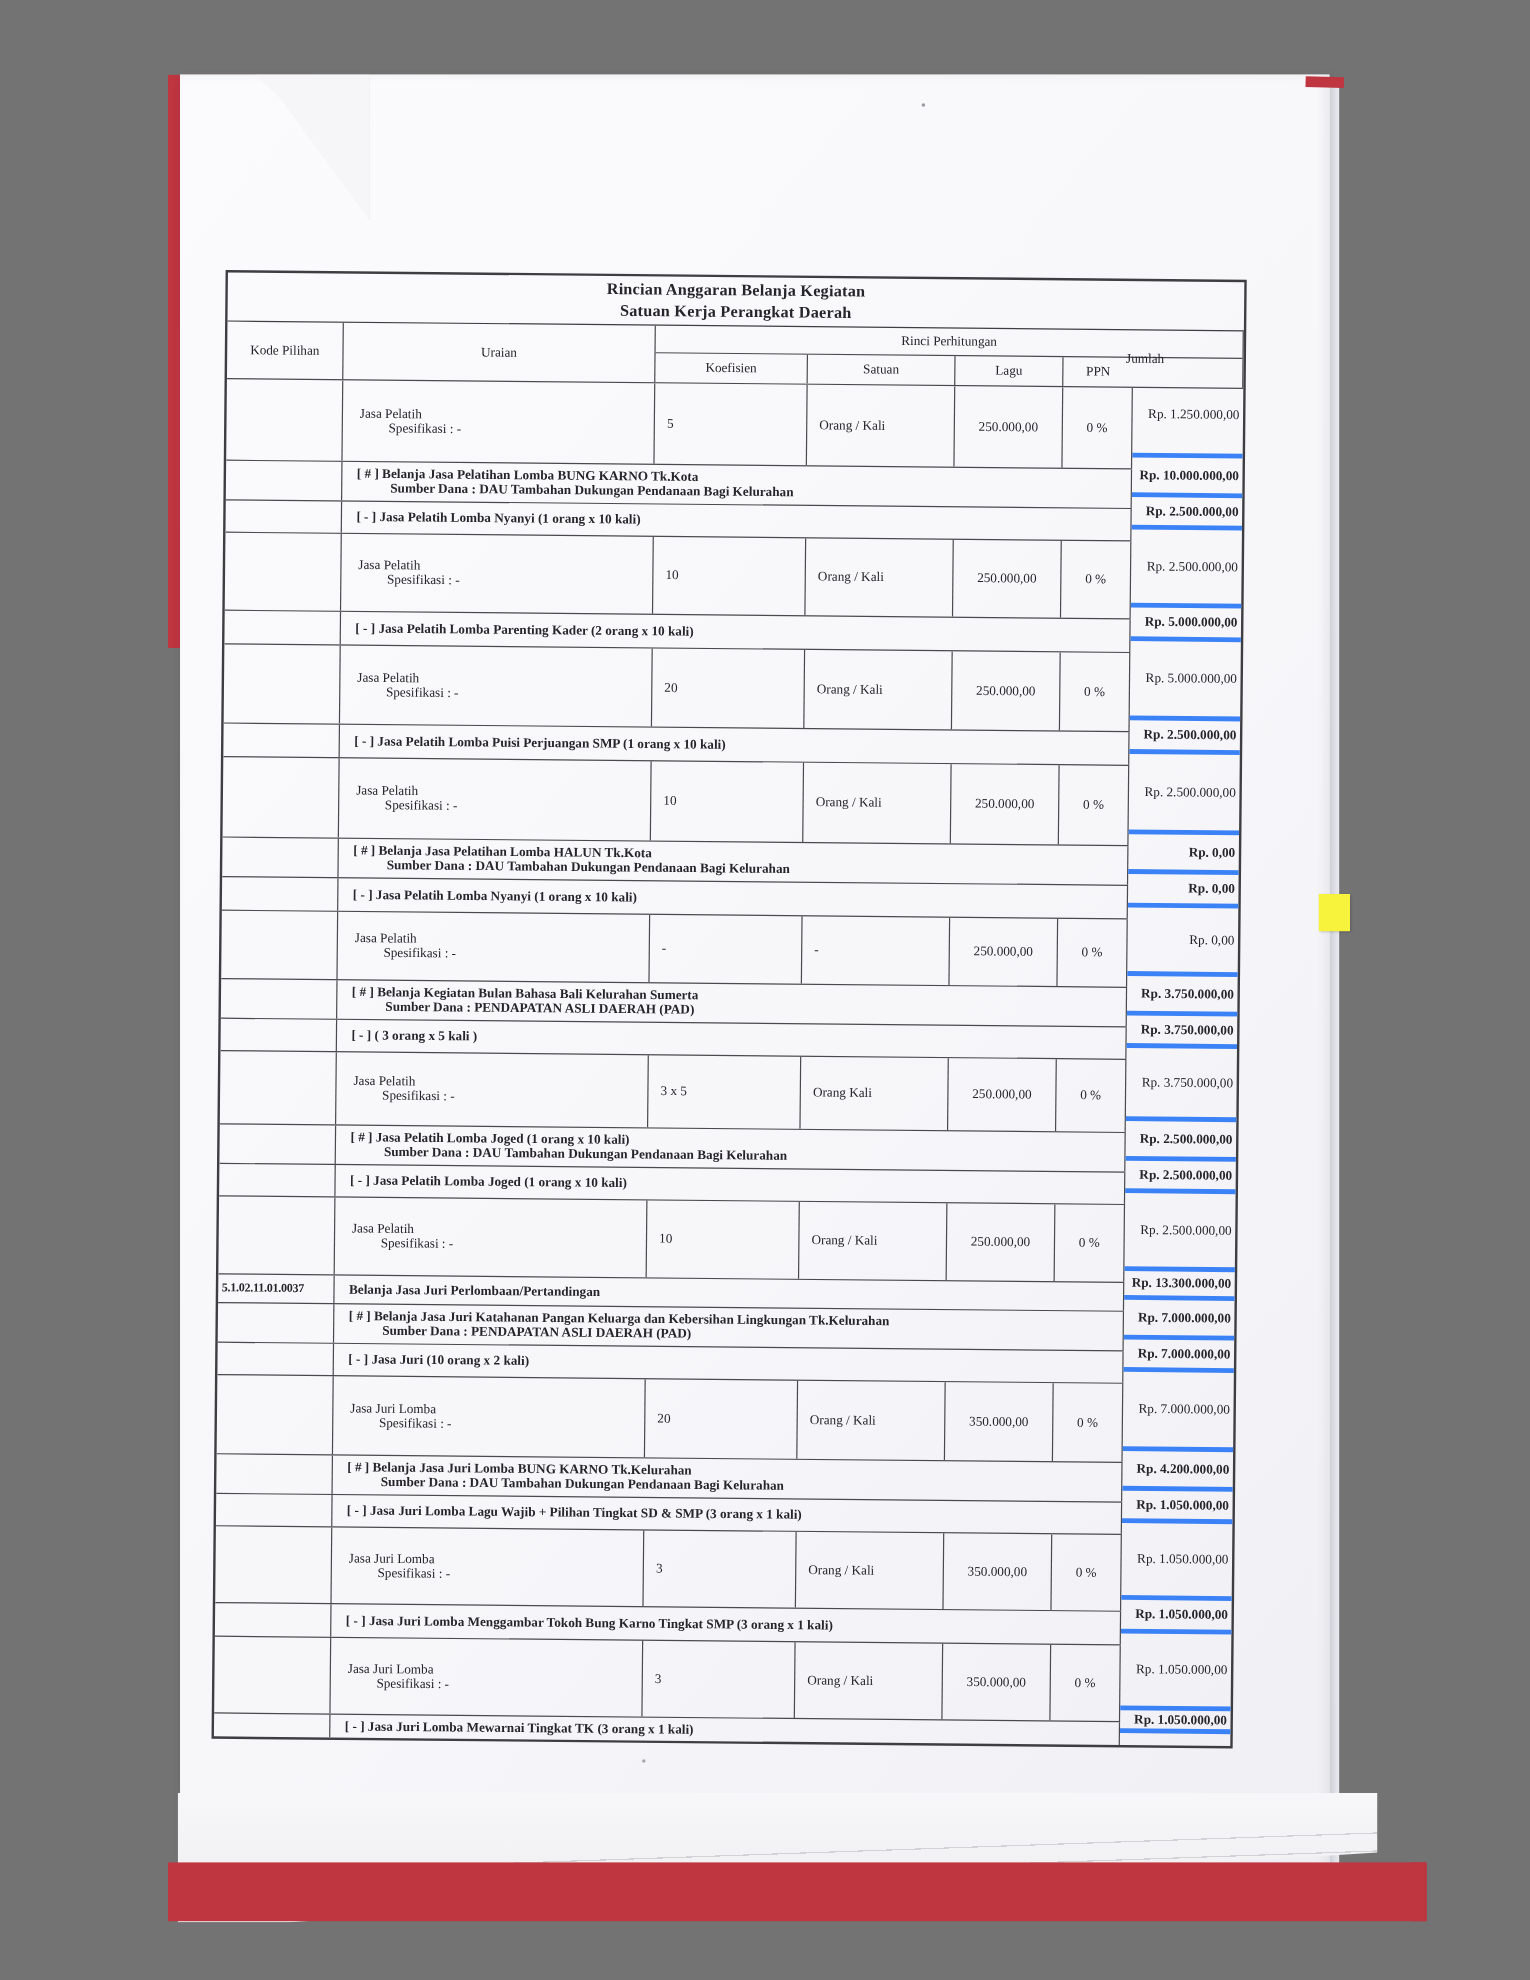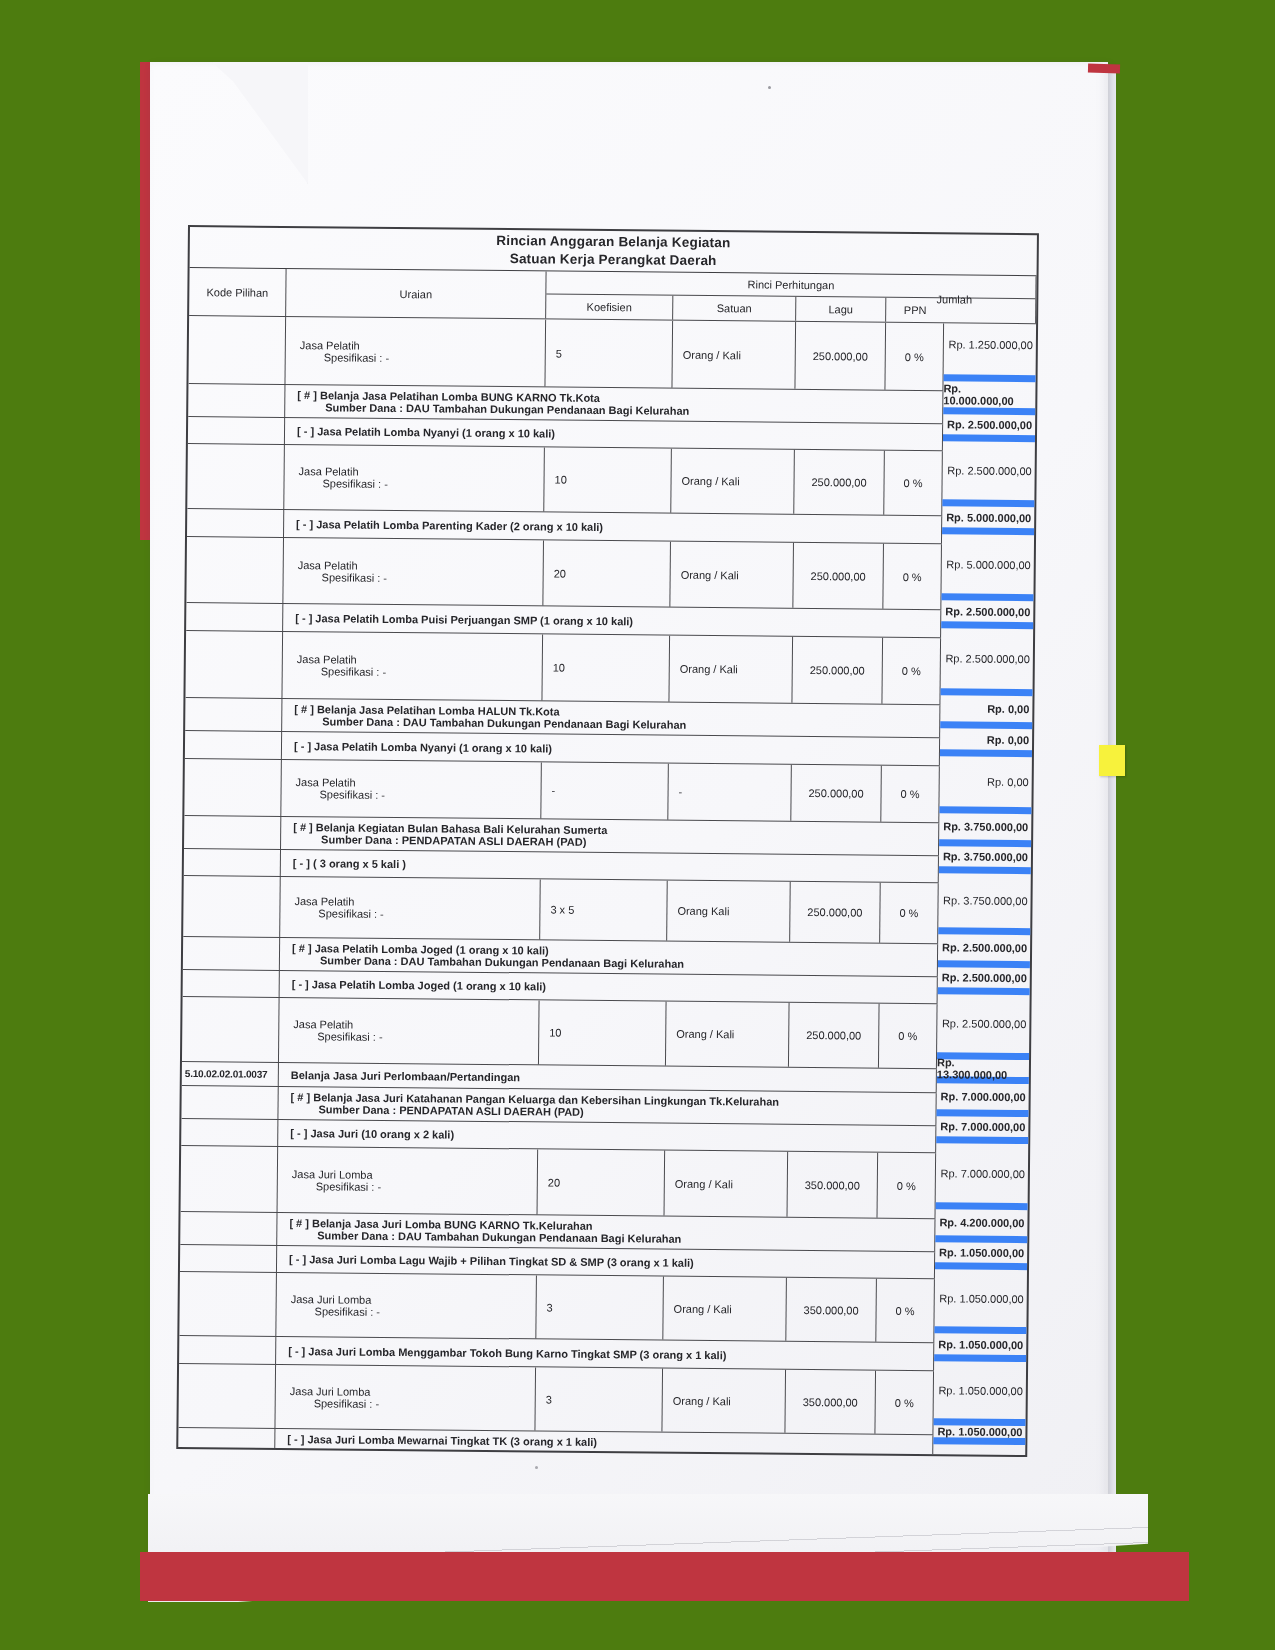--- a/index.html
+++ b/index.html
@@ -1,17 +1,17 @@
 <!DOCTYPE html>
 <html style="--red: #bf3540; --yellow: #f7f23c;"><head>
 <meta charset="utf-8">
 <style>
   html,body{margin:0;padding:0;}
-  .page{position:relative;width:1275px;height:1650px;background:#4d7c0f;overflow:hidden;
-        font-family:Liberation Sans, sans-serif;color:#26262a;}
+  .page{position:relative;width:1275px;height:1650px;background:#737373;overflow:hidden;
+        font-family:Liberation Serif, serif;color:#26262a;}
   
   .paper-behind{position:absolute;left:158px;top:68px;width:958px;height:1496px;
         background:#e9eaef;}
   .paper{position:absolute;left:150px;top:62px;width:958px;height:1494px;
         background:linear-gradient(130deg,#fbfbfd 0%,#f7f7fa 55%,#f0f0f4 100%);
         box-shadow:2px 3px 7px rgba(60,60,80,.22), inset -4px 0 8px rgba(120,120,140,.10);}
   .paper::after{content:"";position:absolute;left:618px;top:24px;width:3px;height:3px;border-radius:50%;
         background:#9a9aa0;}
   .paper::before{content:"";position:absolute;left:385px;top:1404px;width:3px;height:3px;border-radius:50%;
         background:#a8a8ae;}
@@ -60,21 +60,21 @@
   .cell.c-uraian{padding-left:14px;}
   .cell .sub{margin-left:24px;}
   .cell.c-koef,.cell.c-satuan{padding-left:10px;}
   .cell.c-harga,.cell.c-ppn{align-items:center;}
   .wide{border-right:1px solid #4a4a4e;box-sizing:border-box;display:flex;flex-direction:column;
         justify-content:center;padding:2px 6px 2px 12px;font-weight:bold;}
   .wide .sub{margin-left:28px;}
   .c-kode{border-right:1px solid #4a4a4e;box-sizing:border-box;display:flex;align-items:center;
         padding-left:3px;font-size:10px;font-weight:bold;letter-spacing:-.2px;}
   .right-col{position:absolute;left:755px;top:-10px;width:96px;}
-  .jr{border-bottom:7px solid #3b82f6;box-sizing:border-box;display:flex;align-items:center;
+  .jr{border-bottom:4px solid #3b82f6;box-sizing:border-box;display:flex;align-items:center;
         justify-content:flex-end;padding-right:7px;}
   .jr.b{font-weight:bold;}
 </style>
 </head>
 <body>
 
 <div class="page">
 
   <div class="red-corner"></div>
   <div class="paper-behind"></div>
@@ -246,21 +246,21 @@
               <div class="cell c-uraian">
                 <div>Jasa Pelatih</div>
                 <div class="sub">Spesifikasi :  -</div>
               </div>
               <div class="cell c-koef">10</div>
               <div class="cell c-satuan">Orang / Kali</div>
               <div class="cell c-harga">250.000,00</div>
               <div class="cell c-ppn">0 %</div>
             </div>
             <div class="row account" style="height: 24px;">
-              <div class="c-kode">5.10.02.02.01.0037</div>
+              <div class="c-kode">5.1.02.11.01.0037</div>
               <div class="wide">
                 <div>Belanja Jasa Juri Perlombaan/Pertandingan</div>
               </div>
             </div>
             <div class="row section" style="height: 33px;">
               <div class="cell cell-empty"></div>
               <div class="wide">
                 <div>[ # ] Belanja Jasa Juri Katahanan Pangan Keluarga dan Kebersihan Lingkungan Tk.Kelurahan</div>
                 <div class="sub">Sumber Dana : PENDAPATAN ASLI DAERAH (PAD)</div>
               </div>

